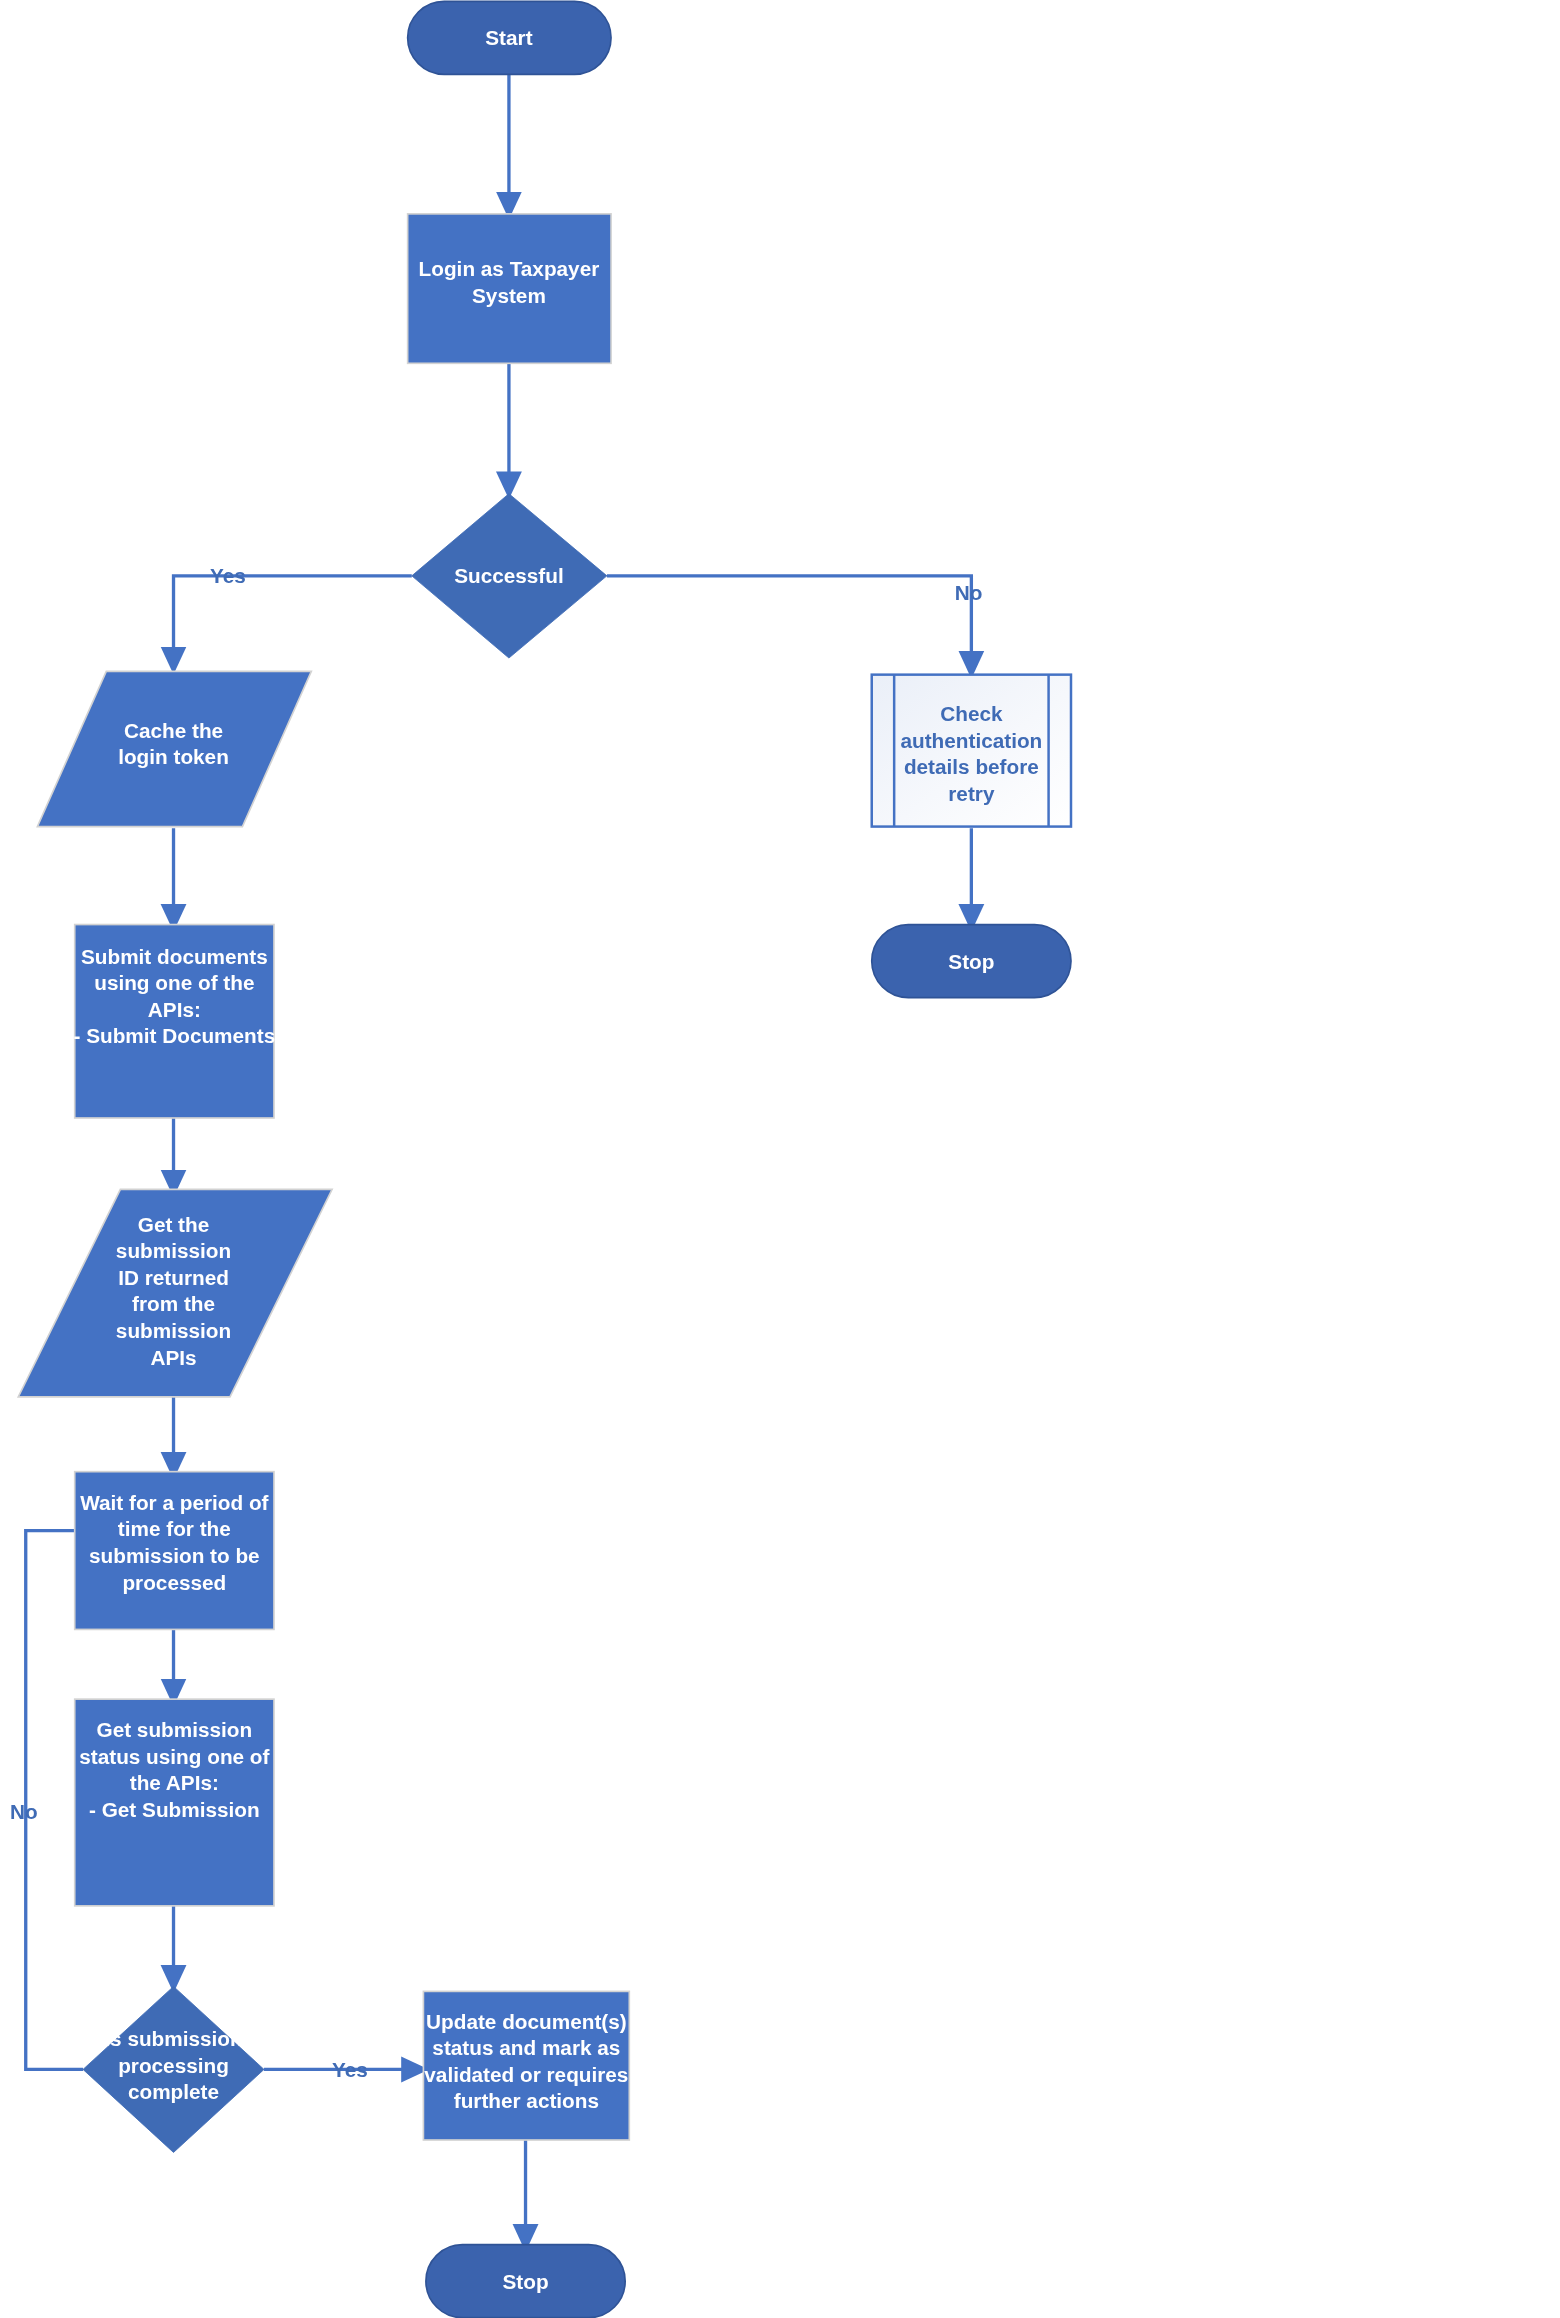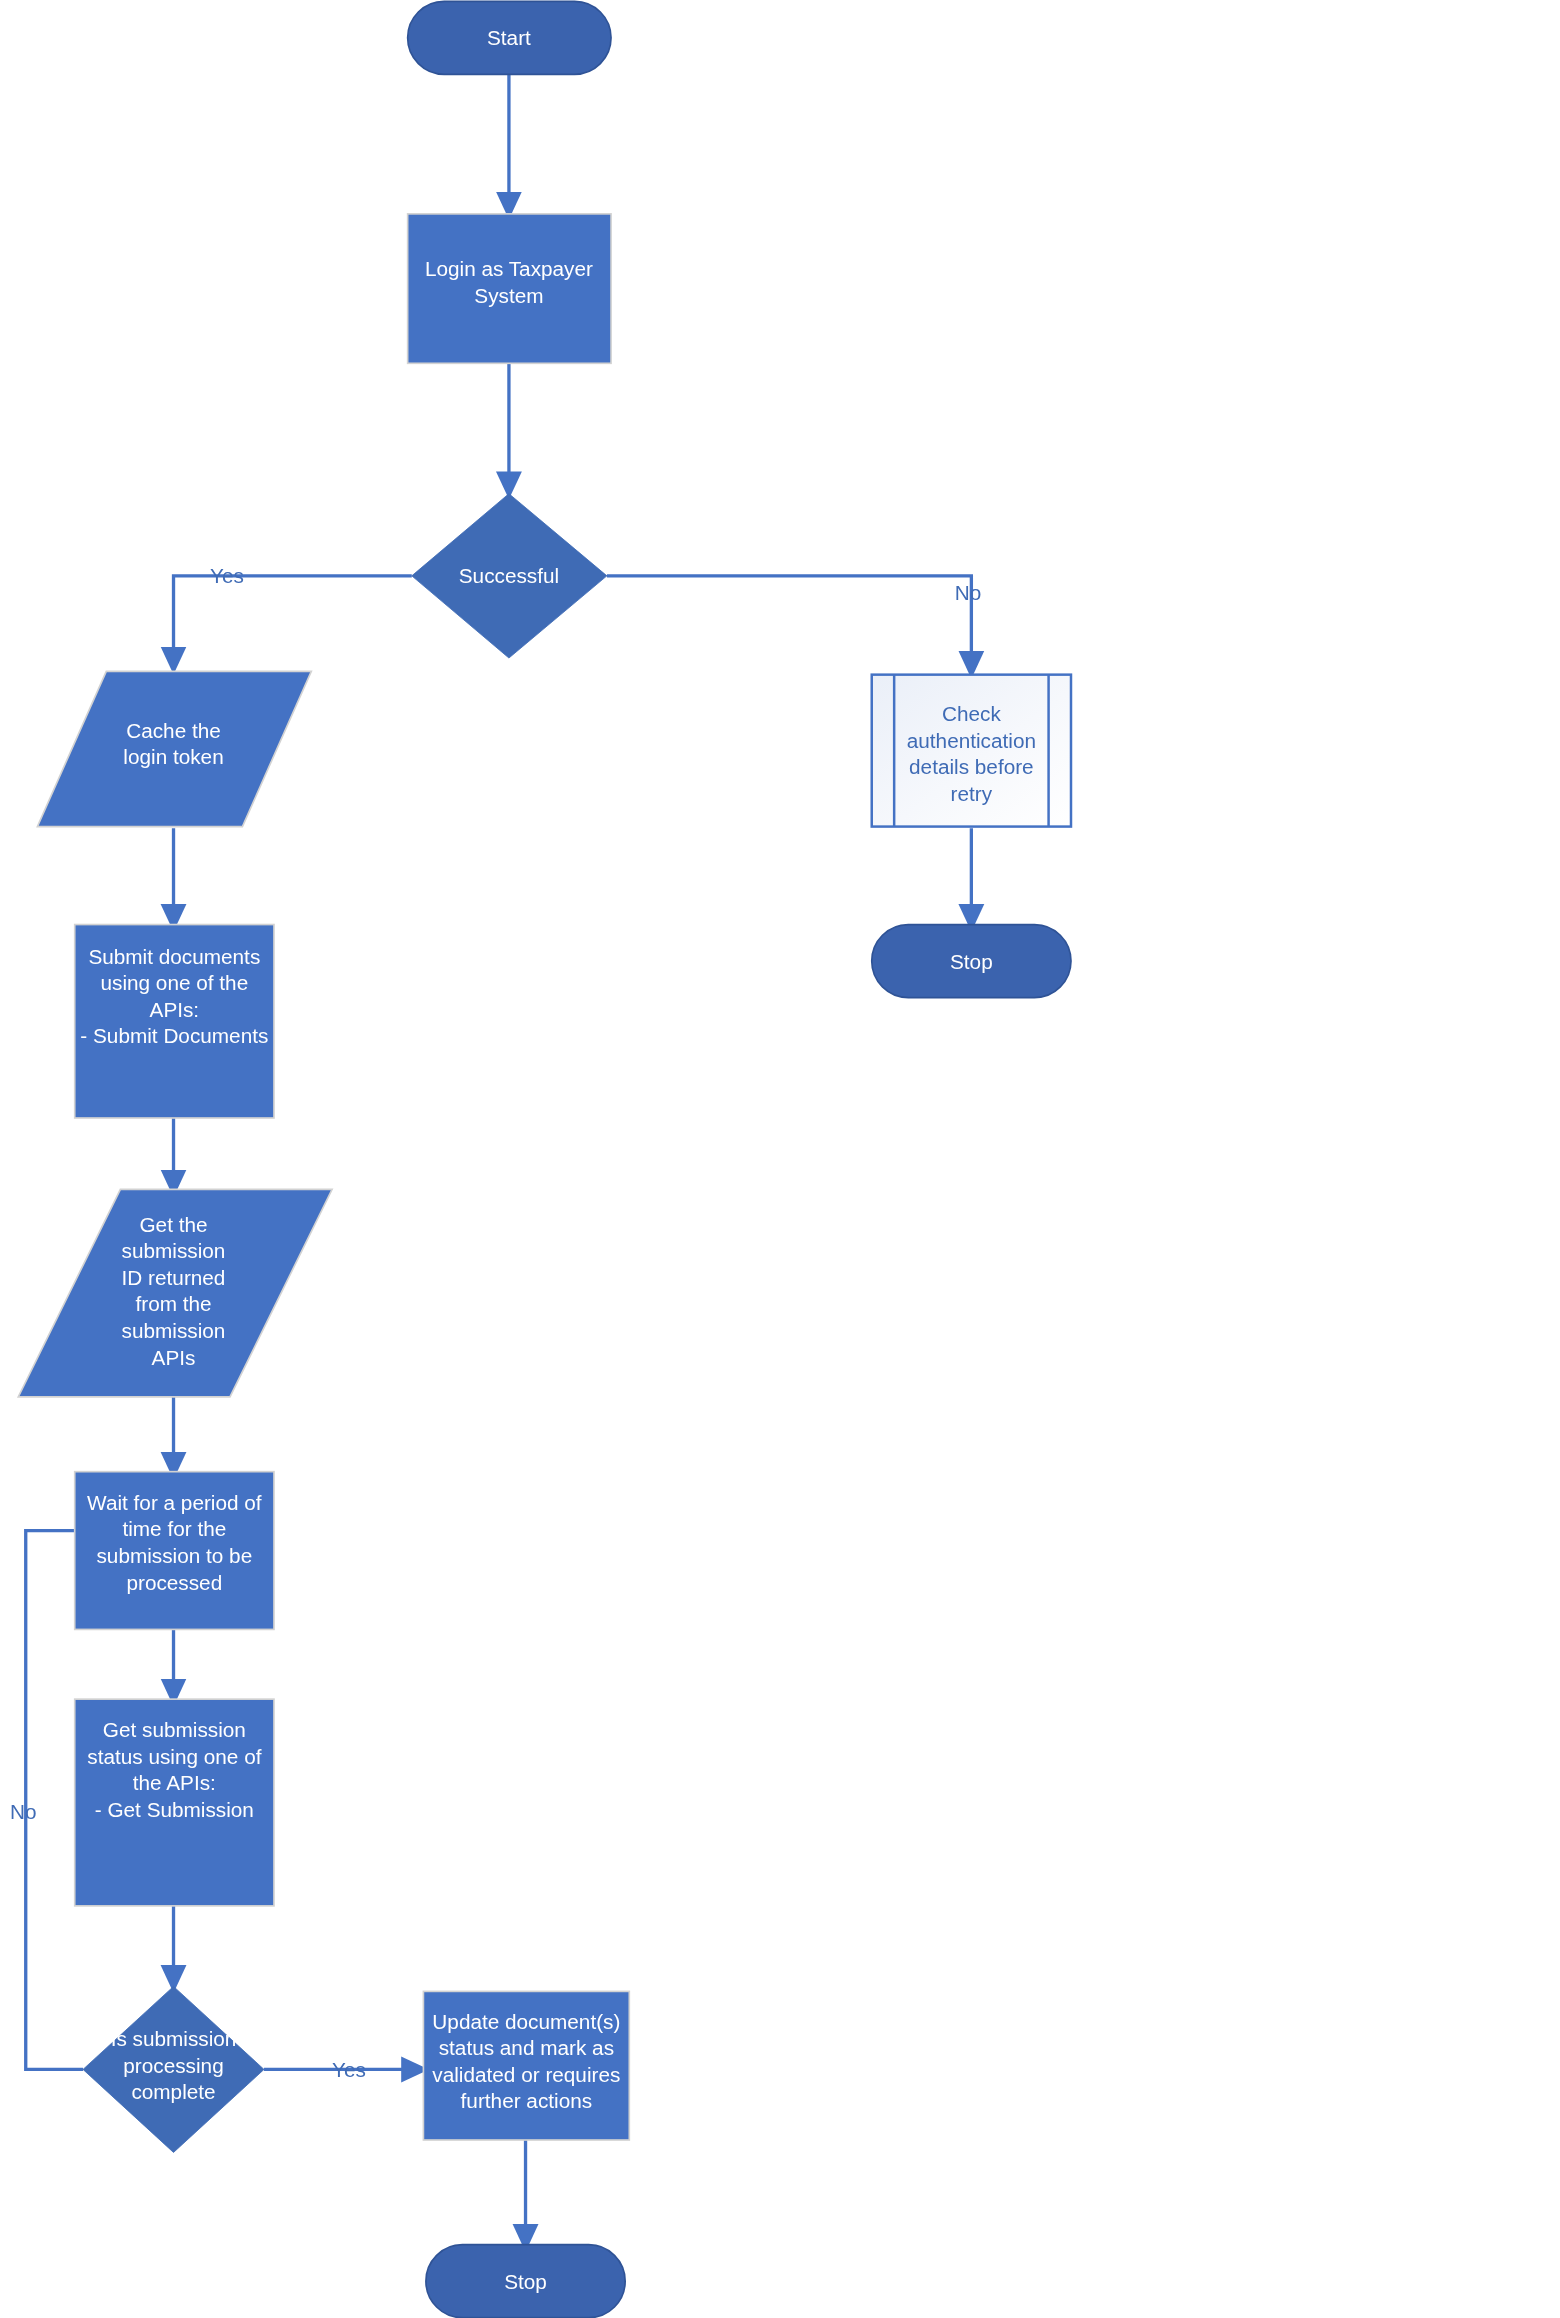--- a/index.html
+++ b/index.html
@@ -10,20 +10,21 @@
   body {
     width: 1560px;
     height: 2319px;
     font-family: "Liberation Sans", sans-serif;
     overflow: hidden;
   }
   #flow-root {
     position: relative;
     width: 1367px;
     height: 2319px;
+    font-weight: bold;
   }
   svg#flowchart {
     display: block;
     width: 1560px;
     height: 2319px;
   }
   .node-fill-process { fill: #4472c4; stroke: #d2d2d2; stroke-width: 2; }
   .node-fill-terminator { fill: #3b63ae; stroke: #2f5396; stroke-width: 2; }
   .node-fill-decision { fill: #3f6bb5; stroke: #3f6bb5; stroke-width: 1; }
   .node-fill-predefined { fill: url(#predefGrad); stroke: #4472c4; stroke-width: 3; }

